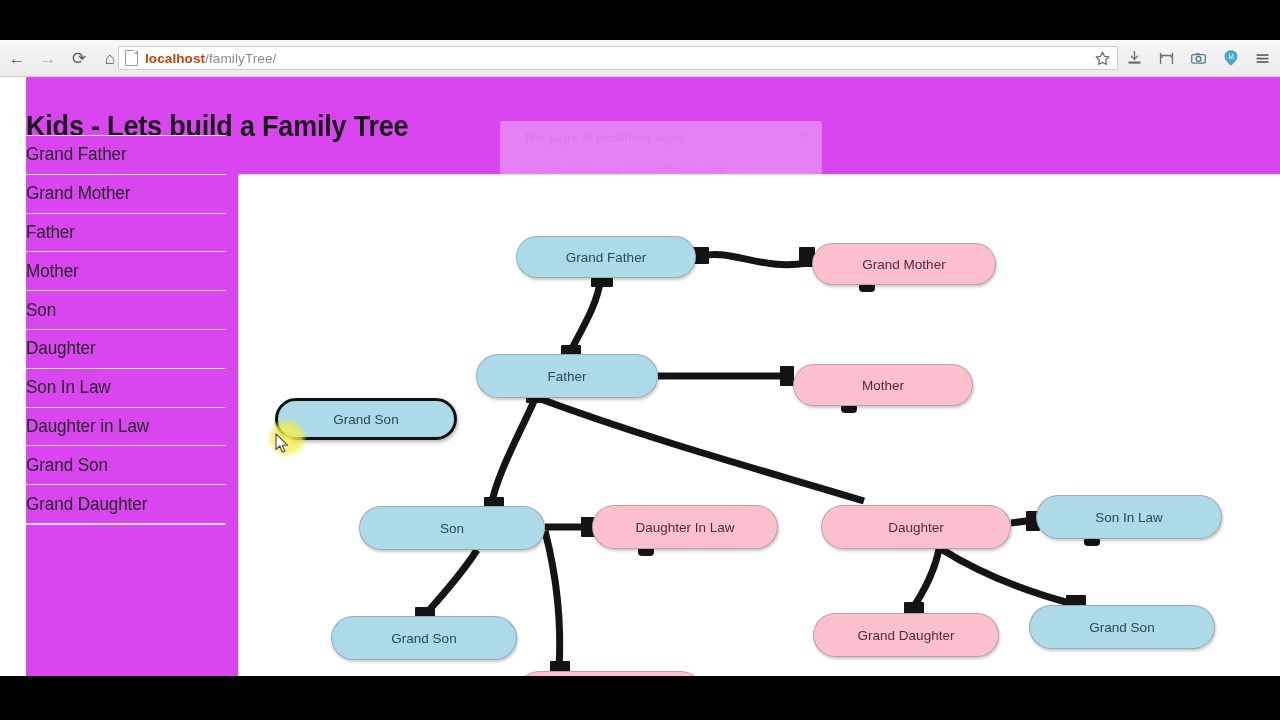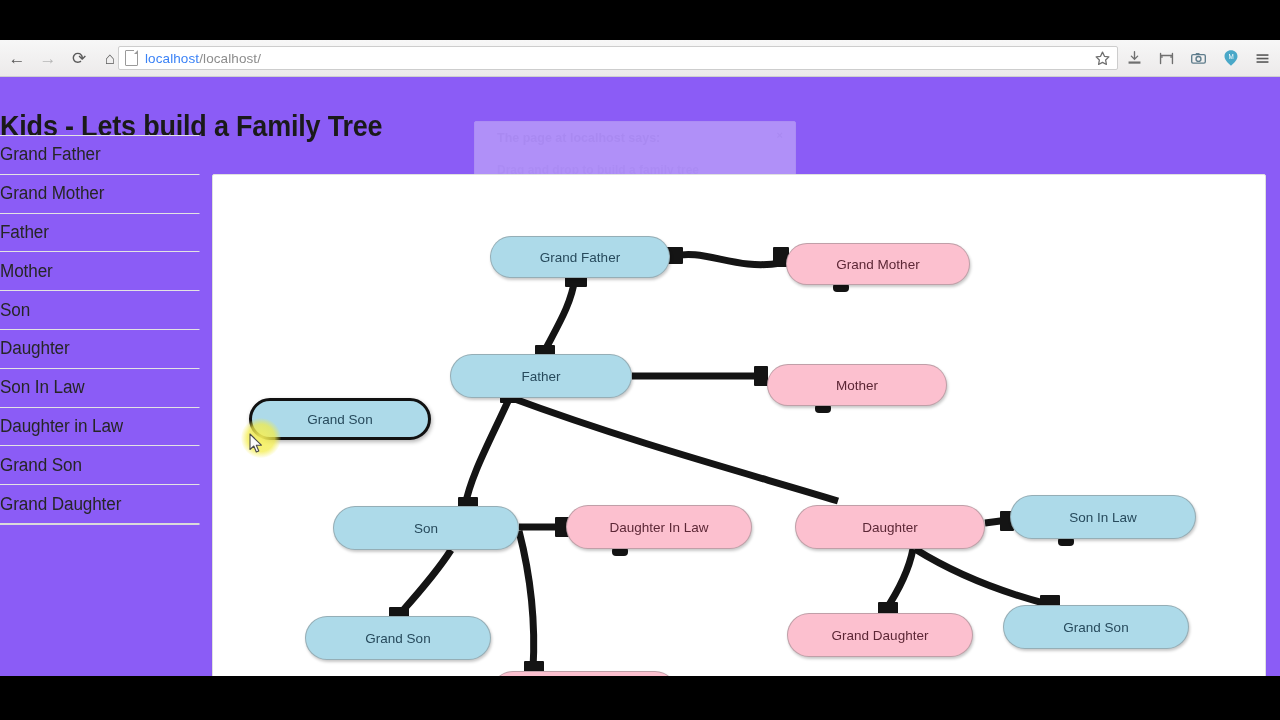--- a/index.html
+++ b/index.html
@@ -19,26 +19,26 @@
   .nav-btn{width:22px;height:22px;display:flex;align-items:center;justify-content:center;
     font-size:17px;color:#5a5a5a;line-height:1;cursor:pointer;}
   .nav-btn.dim{color:#b6b6b6;}
   .omnibox{position:absolute;left:118px;top:6px;width:1000px;height:24px;background:#fff;
     border:1px solid #cdcdcd;border-radius:2px;display:flex;align-items:center;padding-left:6px;box-sizing:border-box;}
   .page-glyph{width:11px;height:14px;border:1px solid #9a9a9a;border-radius:1px;background:#fff;
     position:relative;margin-right:7px;flex:none;}
   .page-glyph:after{content:"";position:absolute;right:-1px;top:-1px;border-left:4px solid #fff;
     border-bottom:4px solid #9a9a9a;width:0;height:0;}
   .url{font-size:13.5px;color:#8c8c8c;letter-spacing:.1px;white-space:nowrap;}
-  .url b{color:#3b82f6;font-weight:400;}
+  .url b{color:#c2410c;font-weight:700;}
   .tb-icons{position:absolute;right:4px;top:0;height:36px;display:flex;align-items:center;gap:5px;}
   .tb-ic{width:27px;height:27px;display:flex;align-items:center;justify-content:center;cursor:pointer;}
 
   
-  .page{position:relative;height:600px;background:#8b5cf6;}
+  .page{position:relative;height:600px;background:#d946ef;margin-left:26px;}
 
   .page-title{position:absolute;left:0;top:14px;font-size:29px;font-weight:700;color:#1a1a1a;
     font-family:"Liberation Sans Narrow","Liberation Sans",sans-serif;
     transform:scaleX(.93);transform-origin:left center;letter-spacing:-.2px;white-space:nowrap;}
 
   
   .sidebar{position:absolute;left:0;top:58px;width:210px;}
   .side-item{height:37.8px;border-bottom:1px solid #e3e3e3;display:flex;align-items:center;
     font-size:18px;color:#262626;font-family:"Liberation Sans Narrow","Liberation Sans",sans-serif;
     transform:scaleX(.95);transform-origin:left center;cursor:pointer;letter-spacing:-.1px;}
@@ -85,21 +85,21 @@
     <div class="toolbar">
       <div class="nav-btns">
         <div class="nav-btn">←</div>
         <div class="nav-btn dim">→</div>
         <div class="nav-btn">⟳</div>
         <div class="nav-btn">⌂</div>
       </div>
 
       <div class="omnibox">
         <span class="page-glyph"></span>
-        <span class="url"><b>localhost</b><span>/localhost/</span></span>
+        <span class="url"><b>localhost</b><span>/familyTree/</span></span>
       </div>
 
       <div class="tb-icons">
         <div class="tb-ic">
           <svg width="17" height="17" viewBox="0 0 20 20">
               <path d="M10 2.5l2.3 4.9 5.2.7-3.8 3.7.9 5.2-4.6-2.5-4.6 2.5.9-5.2L2.5 8.1l5.2-.7z" fill="none" stroke="#6f6f6f" stroke-width="1.5" stroke-linejoin="round"></path>
             </svg>
         </div>
         <div class="tb-ic">
           <svg width="17" height="17" viewBox="0 0 20 20">

